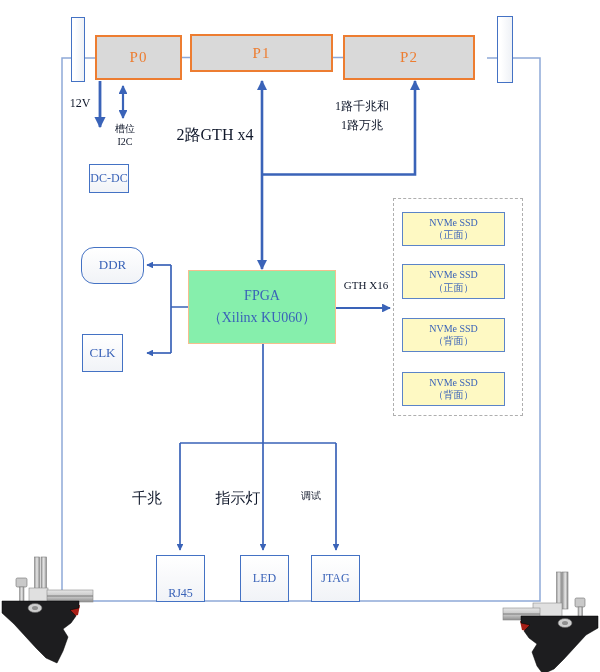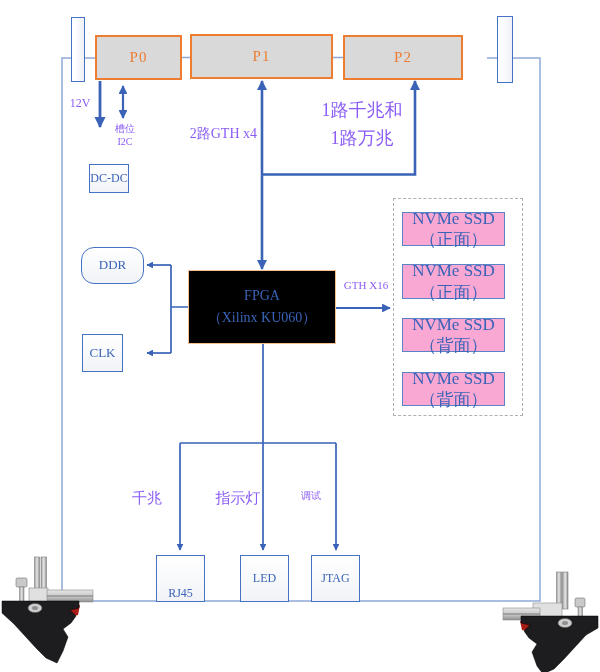--- a/index.html
+++ b/index.html
@@ -7,24 +7,24 @@
     position:relative;width:600px;height:672px;background:#ffffff;overflow:hidden;
     font-family:Liberation Serif, serif;
     margin-top:6px;
   }
   .wires{position:absolute;left:0;top:0;}
   .box{position:absolute;display:flex;flex-direction:column;align-items:center;justify-content:center;
        box-sizing:border-box;text-align:center;line-height:1.25;}
   .p-box{background:#D9D9D9;border:2px solid #ED7D31;color:#ED7D31;font-size:15px;letter-spacing:1px;}
   .blue-box{background:linear-gradient(180deg,#ffffff 0%,#f1f3f7 100%);
             border:1.5px solid #4472C4;color:#3A63B8;font-size:13px;}
-  .fpga-box{background:#000000;border:1.5px solid #F5BE8E;color:#3A63B8;font-size:14px;}
+  .fpga-box{background:#86efac;border:1.5px solid #F5BE8E;color:#3A63B8;font-size:14px;}
   .ssd-wrap{position:absolute;border:1.6px dashed #AFAFAF;background:#ffffff;box-sizing:border-box;}
-  .ssd-box{background:#f9a8d4;border:1.2px solid #5B84C8;color:#3A63B8;font-size:17px;}
-  .lbl{position:absolute;color:#8b5cf6;text-align:center;line-height:1.3;}
+  .ssd-box{background:#fef9c3;border:1.2px solid #5B84C8;color:#3A63B8;font-size:10px;}
+  .lbl{position:absolute;color:#0f172a;text-align:center;line-height:1.3;}
   .key{position:absolute;background:linear-gradient(90deg,#ffffff 20%,#eef1f6 100%);
        border:1.6px solid #4472C4;box-sizing:border-box;}
   .handle{position:absolute;}
 </style>
 </head>
 <body>
 
 <div class="stage">
 
   <svg class="wires" width="600" height="672" viewBox="0 0 600 672">
@@ -55,39 +55,39 @@
     <path d="M263,437 V544" fill="none" stroke="#3A63B8" stroke-width="1.7" marker-end="url(#ah)"></path>
     <path d="M336,437 V544" fill="none" stroke="#3A63B8" stroke-width="1.7" marker-end="url(#ah)"></path>
   </svg>
 
   <div class="key" style="left:71px;top:11px;width:14px;height:65px;"></div>
   <div class="key" style="left:497px;top:10px;width:16px;height:67px;"></div>
 
   <div class="box p-box" style="left:95px;top:29px;width:87px;height:45px;">
     <span>P0</span>
   </div>
-  <div class="box p-box" style="left:190px;top:28px;width:143px;height:45px;">
+  <div class="box p-box" style="left:190px;top:28px;width:143px;height:38px;">
     <span>P1</span>
   </div>
-  <div class="box p-box" style="left:343px;top:29px;width:120px;height:45px;">
+  <div class="box p-box" style="left:343px;top:29px;width:132px;height:45px;">
     <span>P2</span>
   </div>
 
   <div class="lbl" style="left:64px;top:90px;width:32px;font-size:12px;">12V</div>
   <div class="lbl" style="left:108px;top:116px;width:34px;font-size:10px;">
     <span>槽位</span><br>
     <span>I2C</span>
   </div>
 
   <div class="box blue-box" style="left:89px;top:158px;width:40px;height:29px;font-size:12px;">
     <span>DC-DC</span>
   </div>
 
-  <div class="lbl" style="left:173px;top:119px;width:84px;font-size:14px;text-align:right;">2路GTH x4</div>
-  <div class="lbl" style="left:316px;top:91px;width:92px;font-size:18px;line-height:1.55;text-align:center;">
+  <div class="lbl" style="left:173px;top:119px;width:84px;font-size:16px;">2路GTH x4</div>
+  <div class="lbl" style="left:316px;top:91px;width:92px;font-size:12px;line-height:1.55;text-align:center;">
     <span>1路千兆和</span><br>
     <span>1路万兆</span>
   </div>
   <div class="lbl" style="left:341px;top:272px;width:50px;font-size:11px;text-align:center;">GTH X16</div>
 
   <div class="box blue-box" style="left:81px;top:241px;width:63px;height:37px;border-radius:13px;">
     <span>DDR</span>
   </div>
   <div class="box blue-box" style="left:82px;top:328px;width:41px;height:38px;">
     <span>CLK</span>

